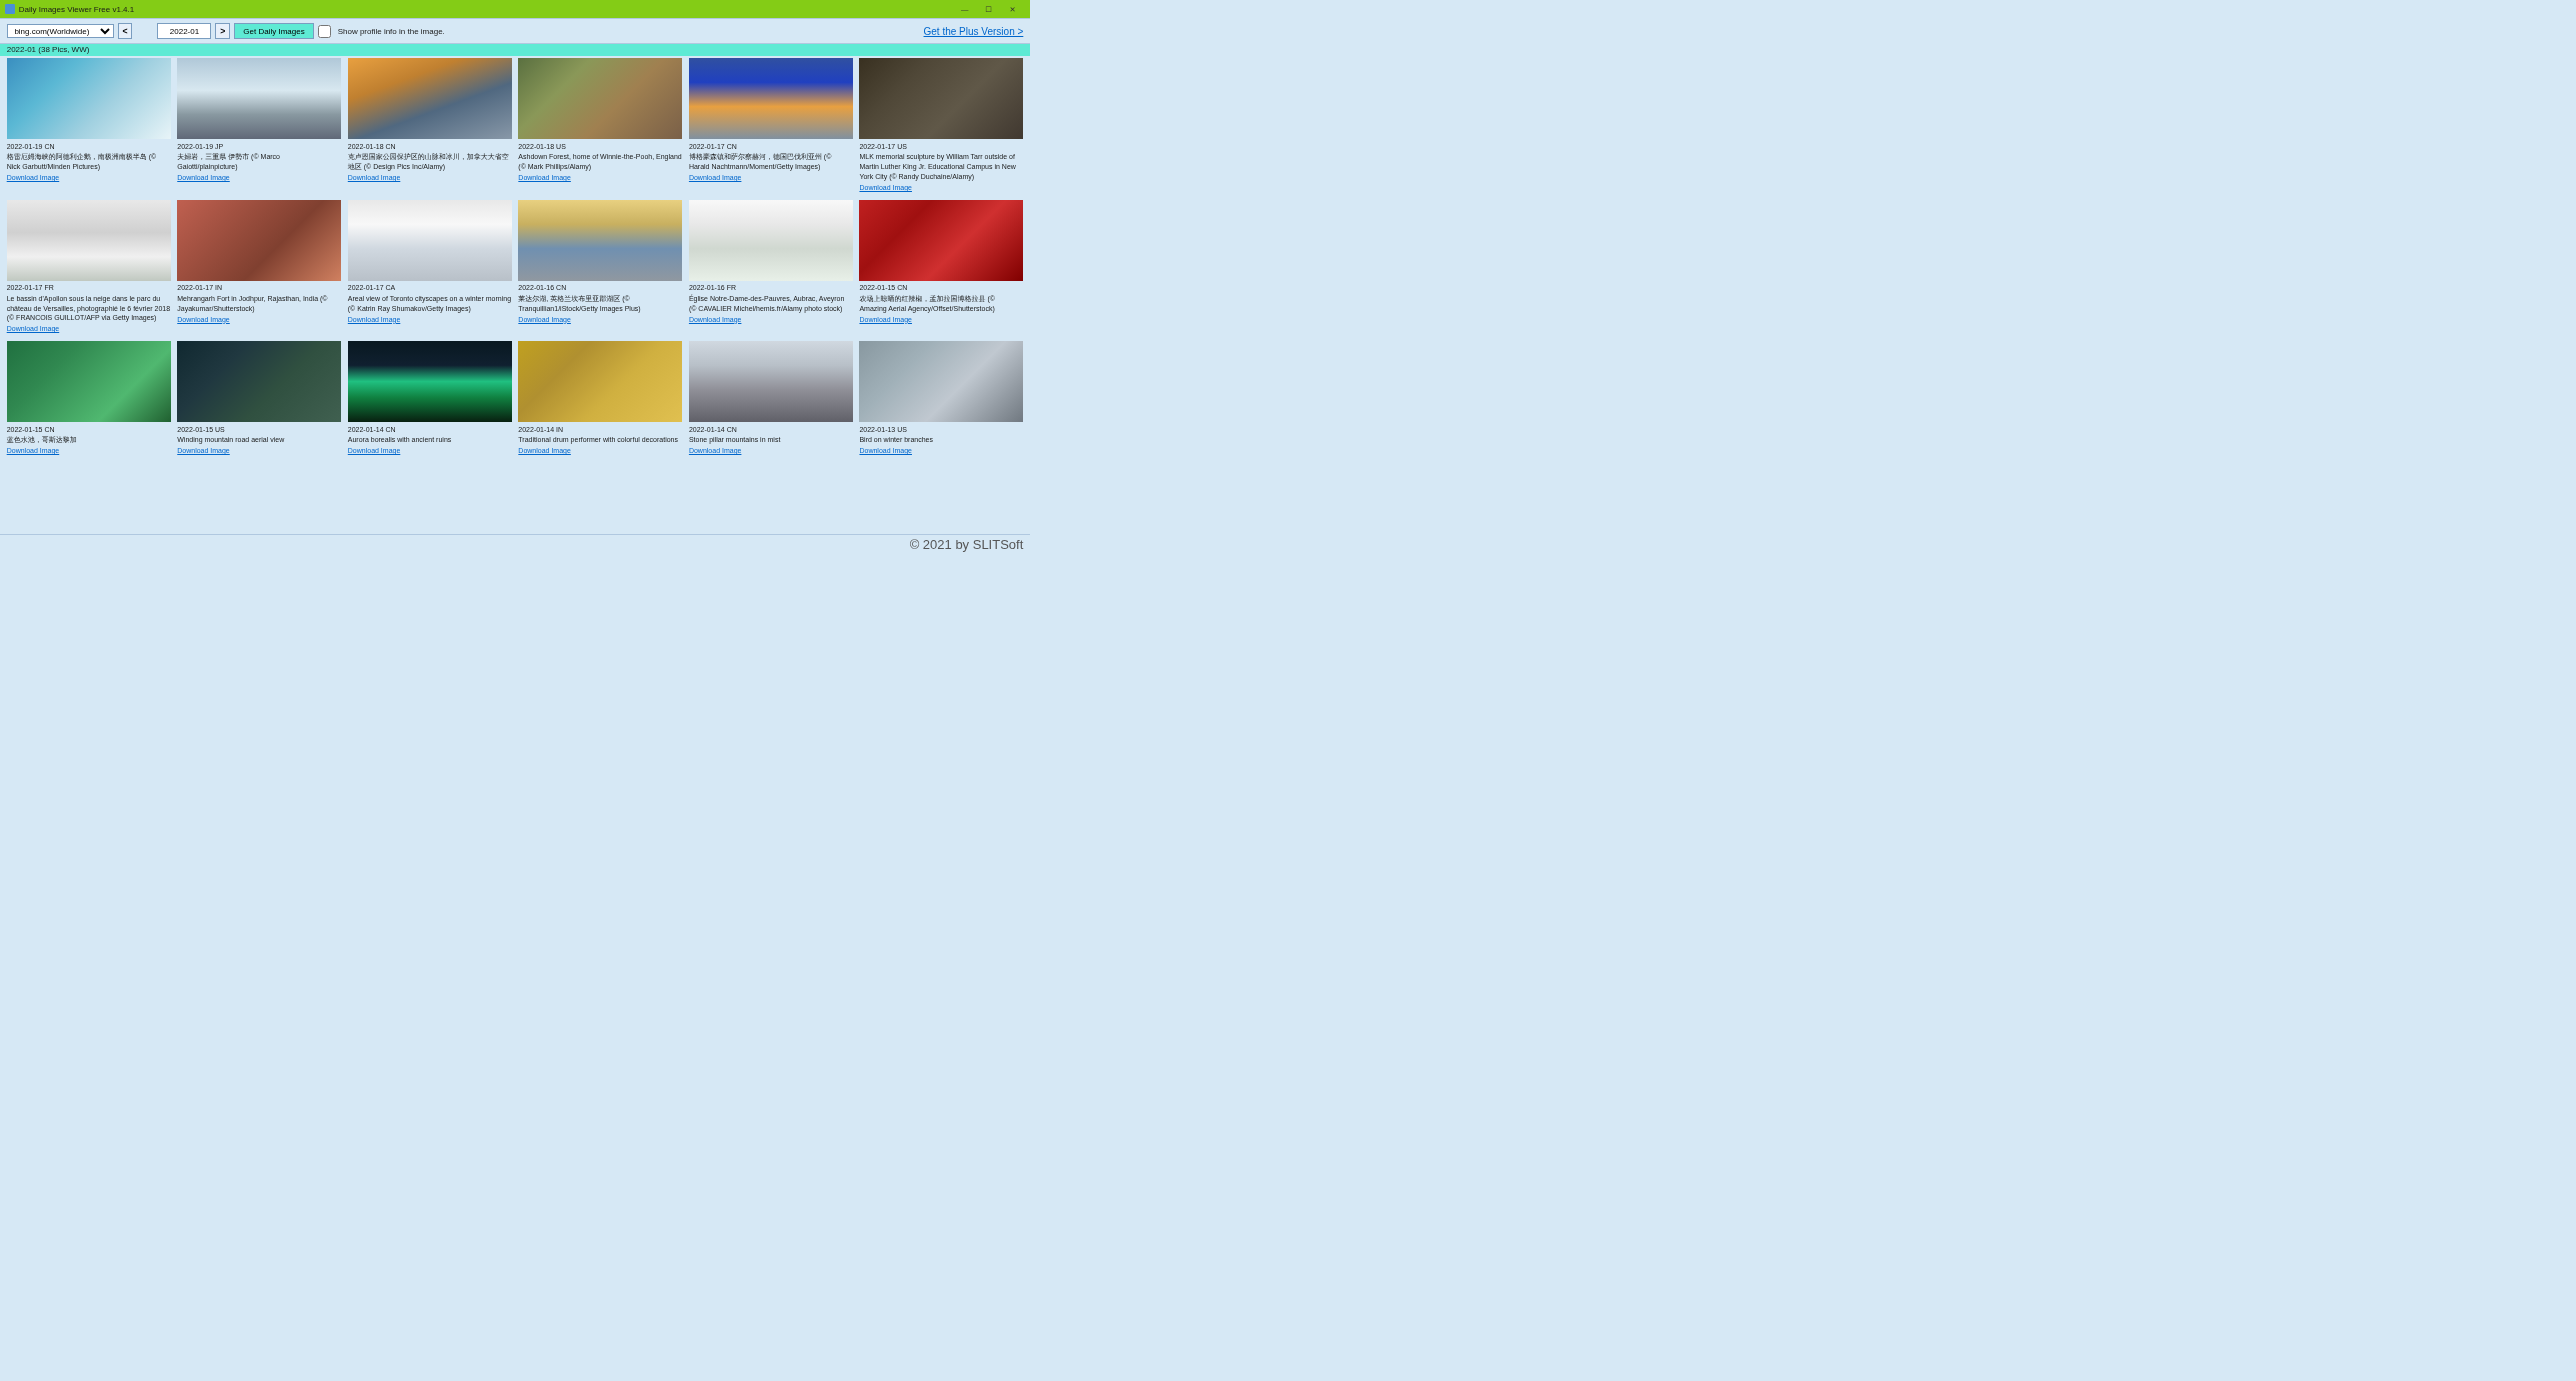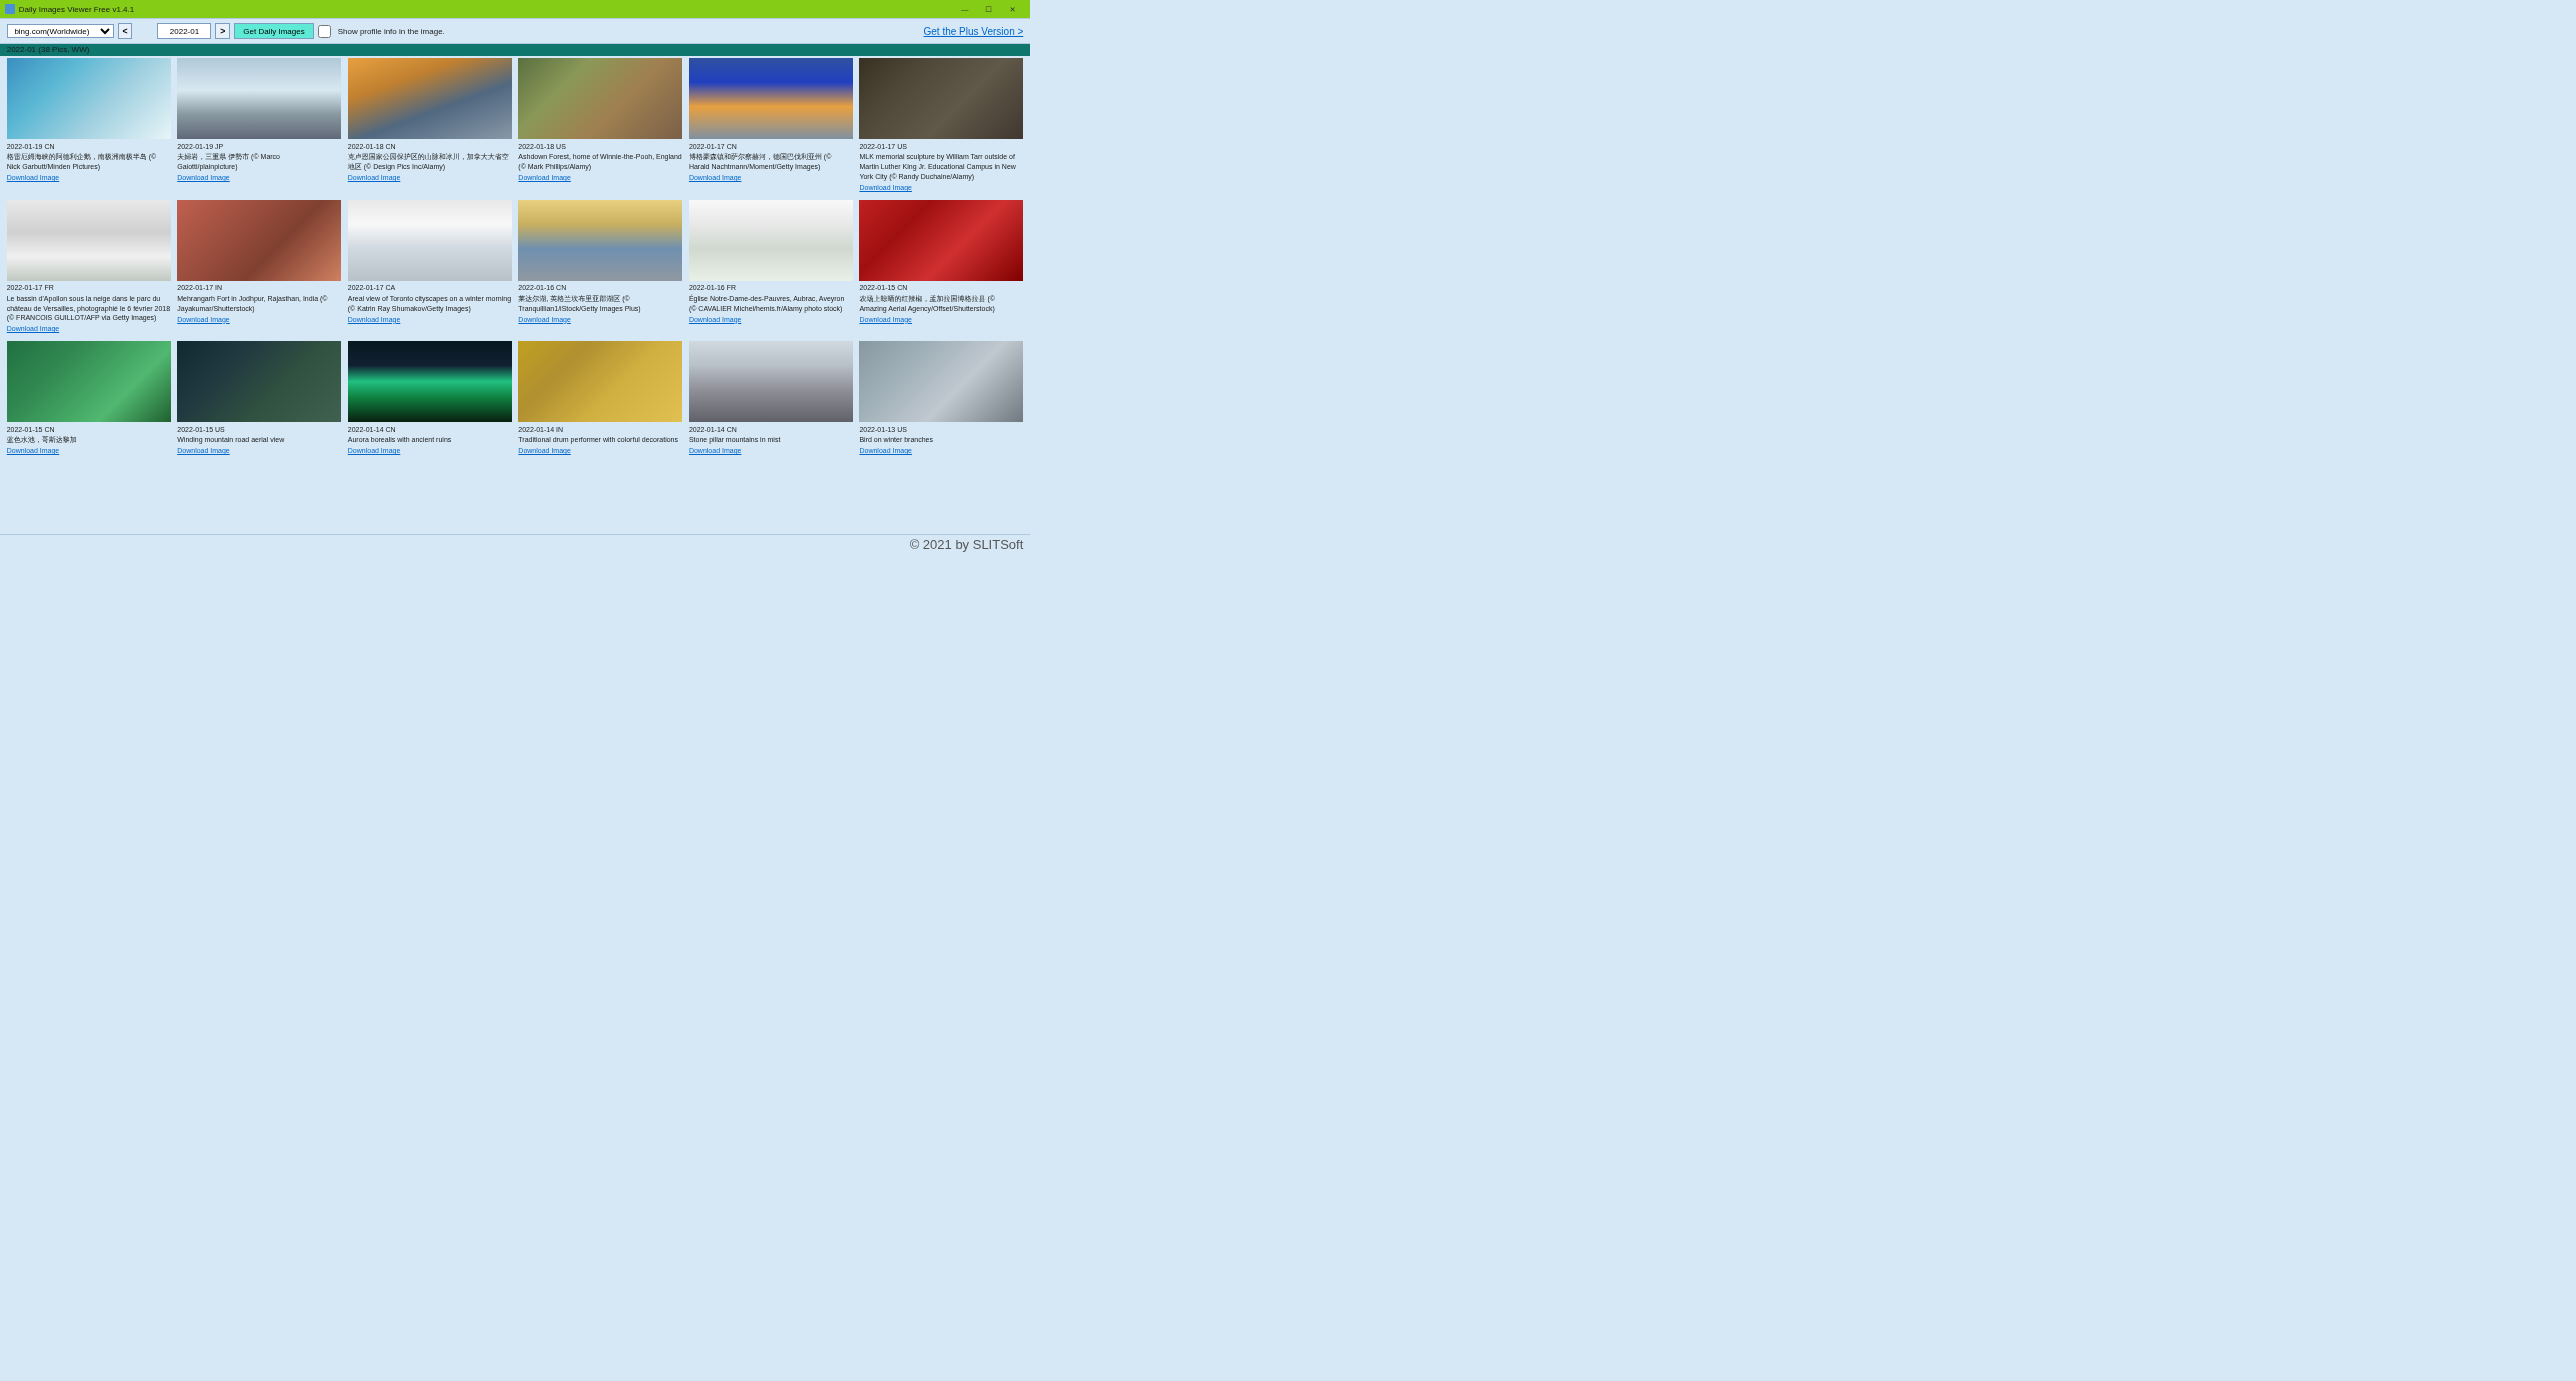--- a/index.html
+++ b/index.html
@@ -110,21 +110,21 @@
     #toolbar .plus-link {
       margin-left: auto;
       color: #0066cc;
       text-decoration: underline;
       cursor: pointer;
       font-size: 10px;
     }
 
     
     #status-bar {
-      background: #0f766e;
+      background: #5eead4;
       padding: 1.3px 6.7px;
       font-size: 8px;
       color: #1a1a1a;
       flex-shrink: 0;
     }
 
     
     #main-content {
       flex: 1;
       overflow-y: scroll;

